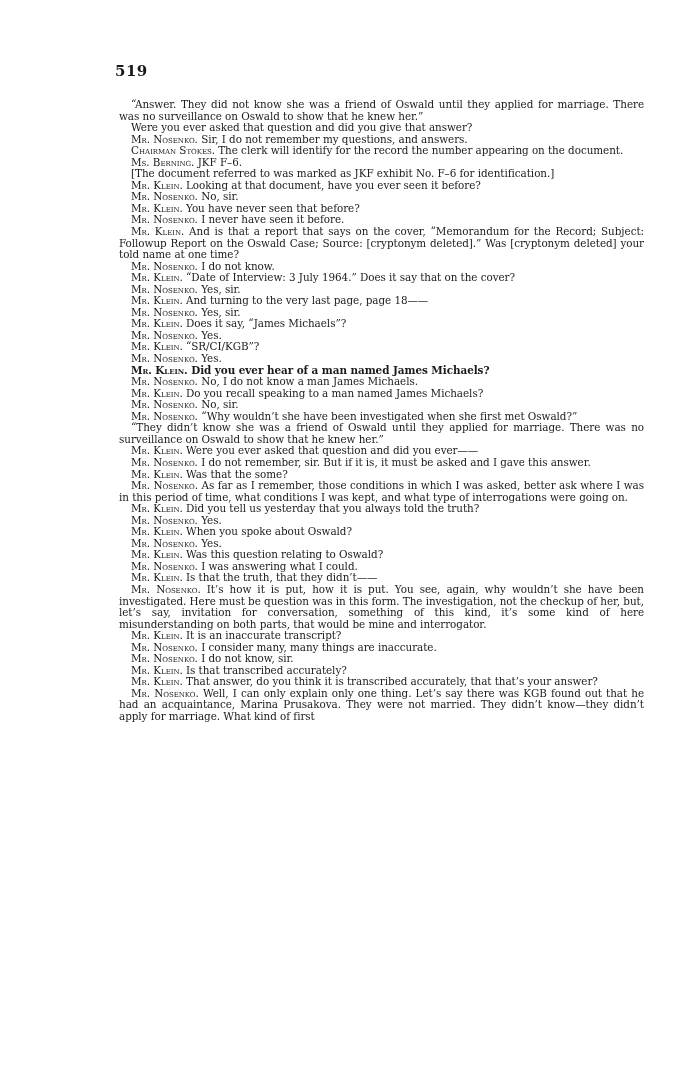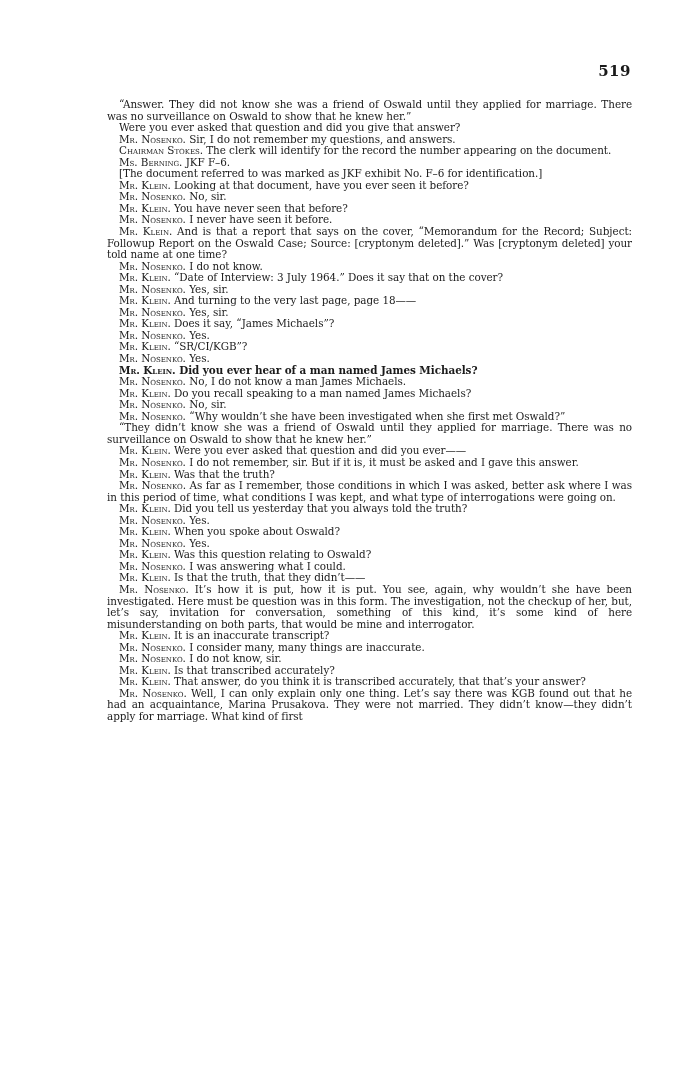--- a/index.html
+++ b/index.html
@@ -3,25 +3,25 @@
 <meta charset="utf-8">
 <style>
   html, body { margin: 0; padding: 0; background: #ffffff; }
   body { width: 691px; height: 1081px; position: relative; overflow: hidden; }
   .page {
     position: absolute; left: 103px; top: 0; width: 525px;
     font-family: "DejaVu Serif", "Liberation Serif", serif;
     color: #1a1a1a;
   }
   .page-number {
-    position: absolute; top: 62px; left: 3px; width: 525px; text-align: right;
+    position: absolute; top: 62px; left: 12px; width: 525px; text-align: left;
     font-size: 15px; font-weight: bold; letter-spacing: 0.5px;
   }
   .body-text {
-    position: absolute; top: 99px; left: 4px; width: 525px;
+    position: absolute; top: 99px; left: 16px; width: 525px;
     font-size: 10.4px; line-height: 11.55px; text-align: justify;
     letter-spacing: -0.05px;
   }
   .para { margin: 0; text-indent: 12px; }
   .para.bold { font-weight: bold; }
   .speaker { font-variant: small-caps; }
 </style>
 </head>
 <body>
 
@@ -49,21 +49,21 @@
       <p class="para"><span class="speaker">Mr. Klein.</span> <span>“SR/CI/KGB”?</span></p>
       <p class="para"><span class="speaker">Mr. Nosenko.</span> <span>Yes.</span></p>
       <p class="para bold"><span class="speaker">Mr. Klein.</span> <span>Did you ever hear of a man named James Michaels?</span></p>
       <p class="para"><span class="speaker">Mr. Nosenko.</span> <span>No, I do not know a man James Michaels.</span></p>
       <p class="para"><span class="speaker">Mr. Klein.</span> <span>Do you recall speaking to a man named James Michaels?</span></p>
       <p class="para"><span class="speaker">Mr. Nosenko.</span> <span>No, sir.</span></p>
       <p class="para"><span class="speaker">Mr. Nosenko.</span> <span>“Why wouldn’t she have been investigated when she first met Oswald?”</span></p>
       <p class="para"><span>“They didn’t know she was a friend of Oswald until they applied for marriage. There was no surveillance on Oswald to show that he knew her.”</span></p>
       <p class="para"><span class="speaker">Mr. Klein.</span> <span>Were you ever asked that question and did you ever——</span></p>
       <p class="para"><span class="speaker">Mr. Nosenko.</span> <span>I do not remember, sir. But if it is, it must be asked and I gave this answer.</span></p>
-      <p class="para"><span class="speaker">Mr. Klein.</span> <span>Was that the truth?</span></p>
+      <p class="para"><span class="speaker">Mr. Klein.</span> <span>Was that the some?</span></p>
       <p class="para"><span class="speaker">Mr. Nosenko.</span> <span>As far as I remember, those conditions in which I was asked, better ask where I was in this period of time, what conditions I was kept, and what type of interrogations were going on.</span></p>
       <p class="para"><span class="speaker">Mr. Klein.</span> <span>Did you tell us yesterday that you always told the truth?</span></p>
       <p class="para"><span class="speaker">Mr. Nosenko.</span> <span>Yes.</span></p>
       <p class="para"><span class="speaker">Mr. Klein.</span> <span>When you spoke about Oswald?</span></p>
       <p class="para"><span class="speaker">Mr. Nosenko.</span> <span>Yes.</span></p>
       <p class="para"><span class="speaker">Mr. Klein.</span> <span>Was this question relating to Oswald?</span></p>
       <p class="para"><span class="speaker">Mr. Nosenko.</span> <span>I was answering what I could.</span></p>
       <p class="para"><span class="speaker">Mr. Klein.</span> <span>Is that the truth, that they didn’t——</span></p>
       <p class="para"><span class="speaker">Mr. Nosenko.</span> <span>It’s how it is put, how it is put. You see, again, why wouldn’t she have been investigated. Here must be question was in this form. The investigation, not the checkup of her, but, let’s say, invitation for conversation, something of this kind, it’s some kind of here misunderstanding on both parts, that would be mine and interrogator.</span></p>
       <p class="para"><span class="speaker">Mr. Klein.</span> <span>It is an inaccurate transcript?</span></p>

